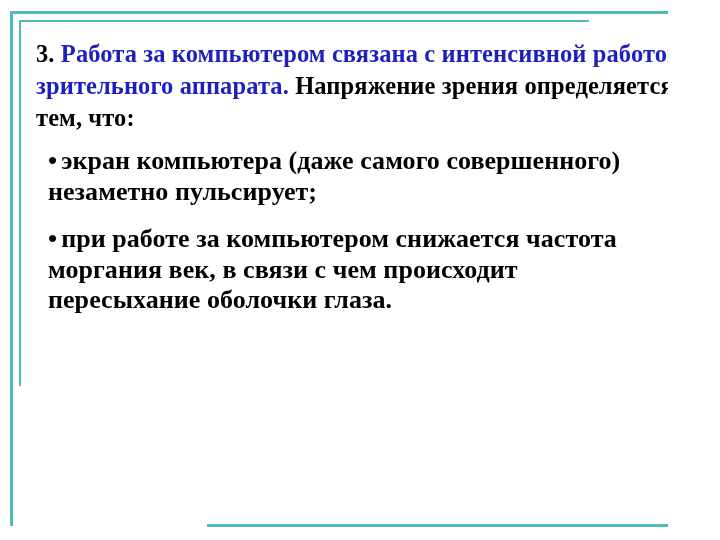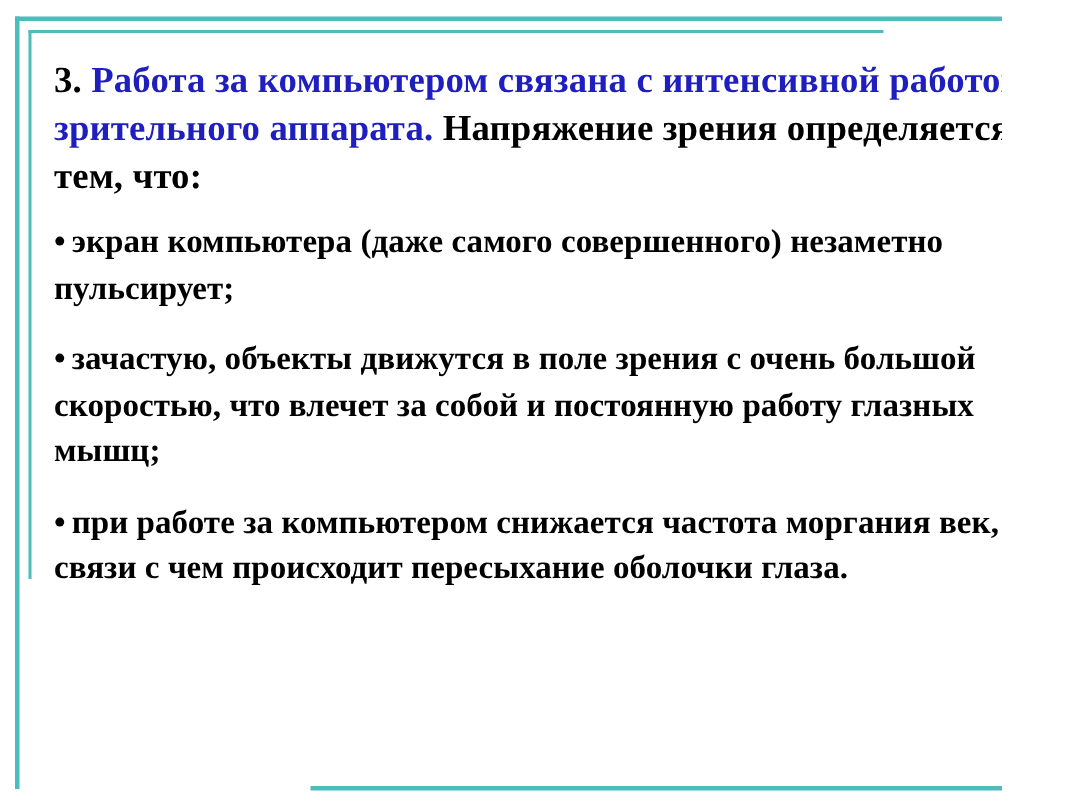--- a/index.html
+++ b/index.html
@@ -77,26 +77,26 @@
     line-height: 32px;
     color: #000000;
     letter-spacing: 0.1px;
     margin: 0 0 10px 0;
   }
   .heading .accent {
     color: #1f1fbe;
   }
 
   .bullet {
-    font-size: 22px;
+    font-size: 26px;
     font-weight: bold;
     line-height: 30.5px;
     color: #000000;
     letter-spacing: 0.05px;
-    margin: 0;
+    margin: 12px;
     padding: 0;
   }
   .bullet-1 { margin-top: 12px; }
   .bullet-2 { margin-top: 17px; }
   .bullet-3 { margin-top: 18px; }
   .bullet-4 { margin-top: 17px; }
 
   .bullet .dot {
     margin-right: 4px;
   }
@@ -112,19 +112,18 @@
   <div class="rule rule-v-inner-left"></div>
   <div class="rule rule-v-right"></div>
   <div class="rule rule-h-bottom"></div>
 
   <div id="content">
 
     <p class="heading"><span>3.</span><span> </span><span class="accent">Работа за компьютером связана с интенсивной работой зрительного аппарата.</span><span> </span><span>Напряжение зрения определяется тем, что:</span></p>
 
     <p class="bullet bullet-1"><span class="dot">•</span><span>экран компьютера (даже самого совершенного) незаметно пульсирует;</span></p>
 
-    <p class="bullet bullet-2"><span class="dot">•</span><span>зачастую, объекты движутся в поле зрения с очень большой скоростью, что влечет за собой и постоянную работу глазных мышц;</span></p>
 
 
     <p class="bullet bullet-4"><span class="dot">•</span><span>при работе за компьютером снижается частота моргания век, в связи с чем происходит пересыхание оболочки глаза.</span></p>
 
   </div>
 </div>
 
 </body></html>

